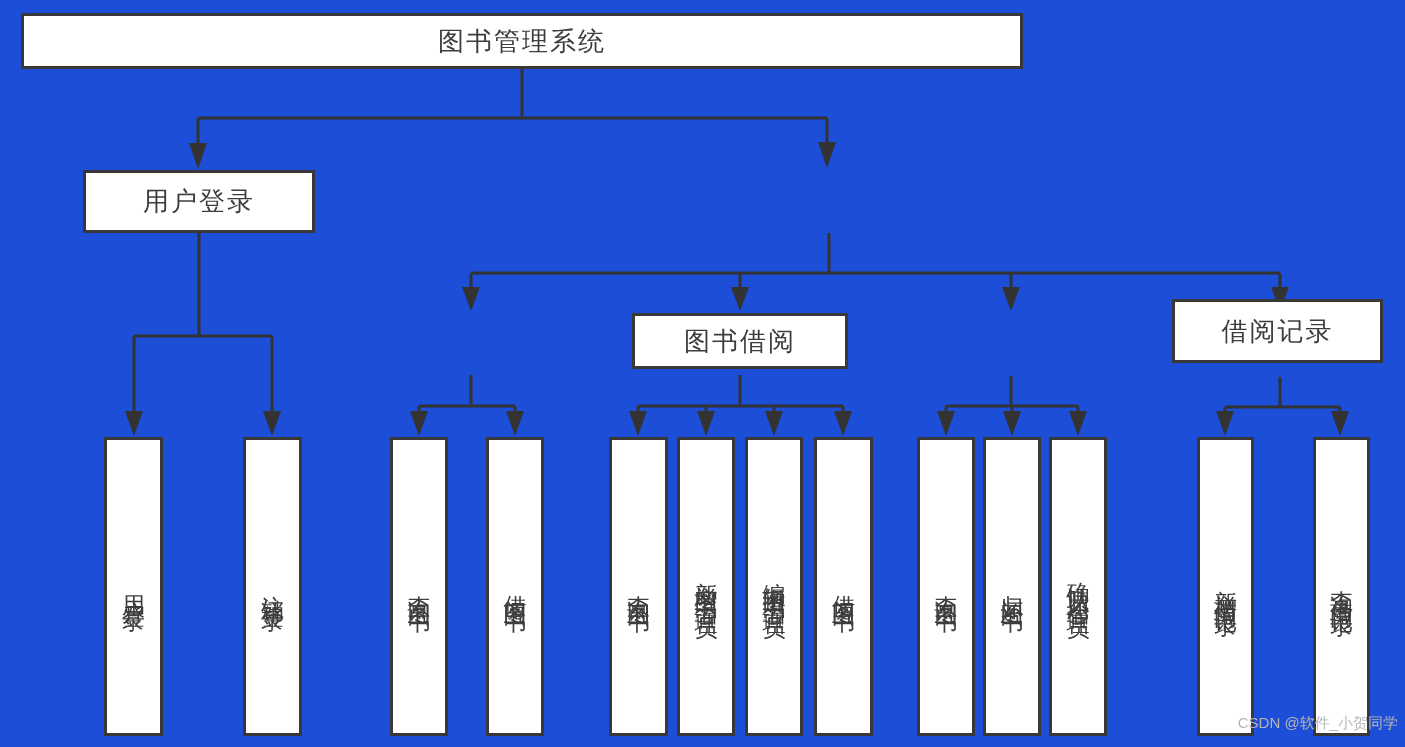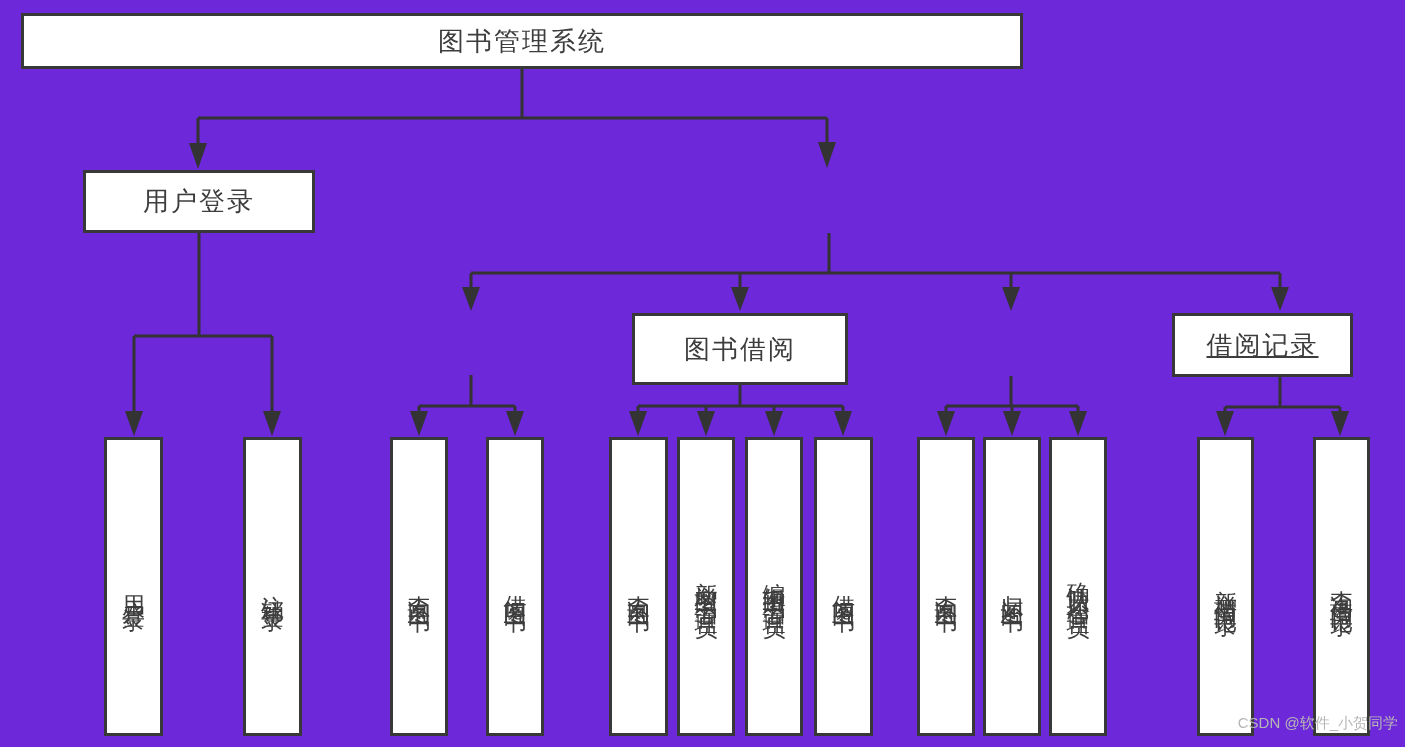--- a/index.html
+++ b/index.html
@@ -1,17 +1,17 @@
 <!DOCTYPE html>
 <html><head>
 <meta charset="utf-8">
 <style>
   html,body { margin:0; padding:0; background:#fff; }
   .canvas {
-    position:relative; width:1405px; height:747px; background:#6d28d9;
+    position:relative; width:1405px; height:747px; background:#1d4ed8;
     font-family:"Liberation Sans", sans-serif; overflow:hidden;
   }
   svg.connectors { position:absolute; left:0; top:0; z-index:1; }
   .node {
     position:absolute; background:#ffffff; border:3px solid #383838;
     box-sizing:border-box; display:flex; align-items:center; justify-content:center;
     color:#3d3d3d; z-index:2;
   }
   .h-node { font-size:26px; letter-spacing:2px; white-space:nowrap; }
   .leaf {
@@ -70,22 +70,22 @@
       <polygon points="1078,436 1069,411 1087,411"></polygon>
       <polygon points="1225,436 1216,411 1234,411"></polygon>
       <polygon points="1340,436 1331,411 1349,411"></polygon>
     </g>
   </svg>
 
   <div class="node h-node" style="left:21px; top:13px; width:1002px; height:56px;">图书管理系统</div>
 
   <div class="node h-node" style="left:83px; top:170px; width:232px; height:63px;">用户登录</div>
 
-  <div class="node h-node" style="left:632px; top:313px; width:216px; height:72px;">图书借阅</div>
-  <div class="node h-node" style="left:1172px; top:313px; width:181px; height:64px;text-decoration:underline;">借阅记录</div>
+  <div class="node h-node" style="left:632px; top:313px; width:216px; height:56px;">图书借阅</div>
+  <div class="node h-node" style="left:1172px; top:299px; width:211px; height:64px;">借阅记录</div>
 
   <div class="node leaf" style="left:104px; top:437px; width:59px; height:299px;">用户登录</div>
   <div class="node leaf" style="left:243px; top:437px; width:59px; height:299px;">注销登录</div>
 
   <div class="node leaf" style="left:390px; top:437px; width:58px; height:299px;">查询图书</div>
   <div class="node leaf" style="left:486px; top:437px; width:58px; height:299px;">借阅图书</div>
 
   <div class="node leaf" style="left:609px; top:437px; width:59px; height:299px;">查询图书</div>
   <div class="node leaf" style="left:677px; top:437px; width:58px; height:299px;">新增图书（管理员）</div>
   <div class="node leaf" style="left:745px; top:437px; width:58px; height:299px;">编辑图书（管理员）</div>

